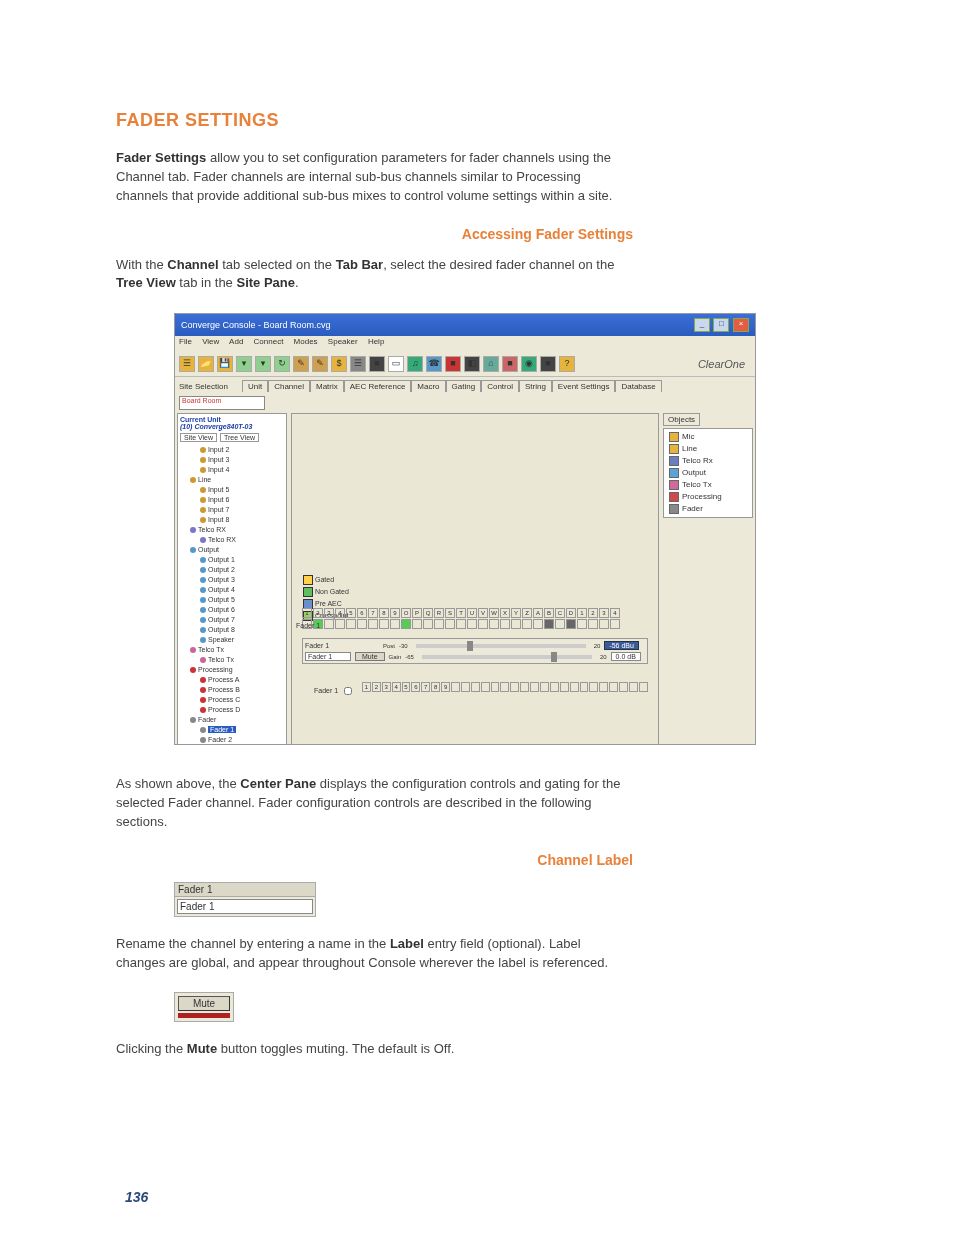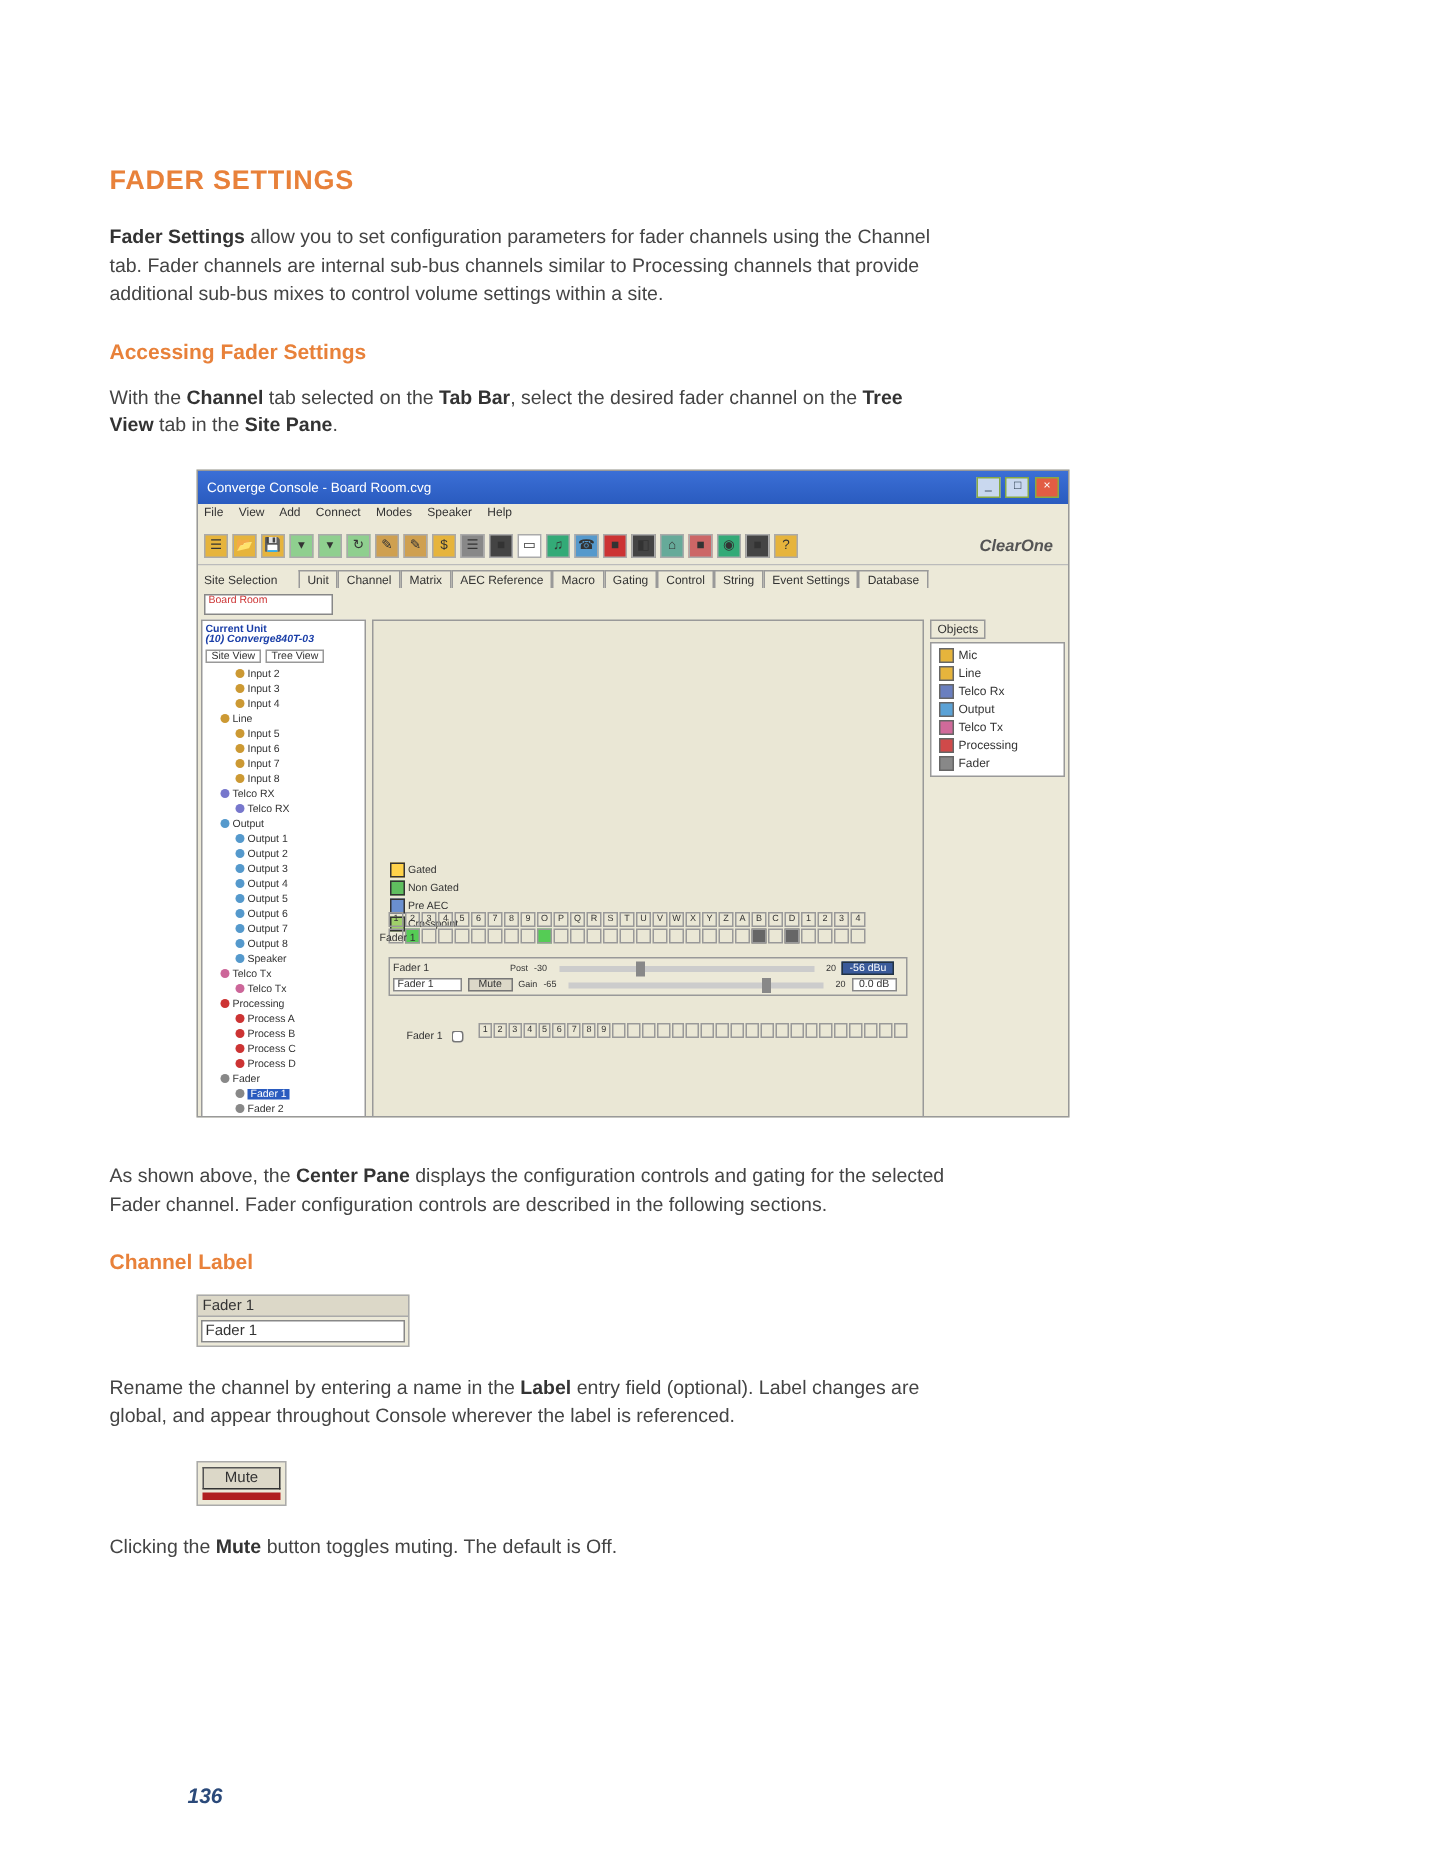--- a/index.html
+++ b/index.html
@@ -6,21 +6,21 @@
     margin: 0;
     padding: 0;
     background: #ffffff;
     font-family: Arial, Helvetica, sans-serif;
     color: #333;
   }
   .page {
     width: 758px;
     height: 1235px;
     position: relative;
-    padding: 110px 125px 40px 73px;
+    padding: 110px 125px 40px 116px;
     box-sizing: border-box;
   }
   h1.title {
     color: #E8813A;
     font-size: 18px;
     font-weight: bold;
     margin: 0 0 18px 0;
     letter-spacing: 0.5px;
   }
   .note-line {
@@ -36,20 +36,21 @@
     line-height: 1.45;
     margin: 0 0 20px 0;
     color: #444;
   }
   p.body b { font-weight: bold; color:#333; }
   h2.section {
     color: #E8813A;
     font-size: 14px;
     font-weight: bold;
     margin: 4px 0 14px 0;
+    text-align: right;
   }
   .screenshot {
     width: 580px;
     height: 430px;
     margin: 0 0 30px 58px;
     border: 1px solid #999;
     background: #ece9d8;
     position: relative;
     font-size: 8px;
     color: #333;
@@ -99,21 +100,21 @@
     margin-right: 3px;
     display: inline-block;
     border: 1px solid #aaa;
     background: #fff;
     font-size: 9px;
     text-align:center;
     line-height:12px;
   }
   .brand {
     margin-left: auto;
-    font-weight: bold;
+    font-weight: normal;
     font-style: italic;
     color: #555;
     font-size: 11px;
     padding-right: 6px;
   }
   .siterow {
     height: 16px;
     background: #ece9d8;
     padding: 1px 4px;
     font-size: 8px;

